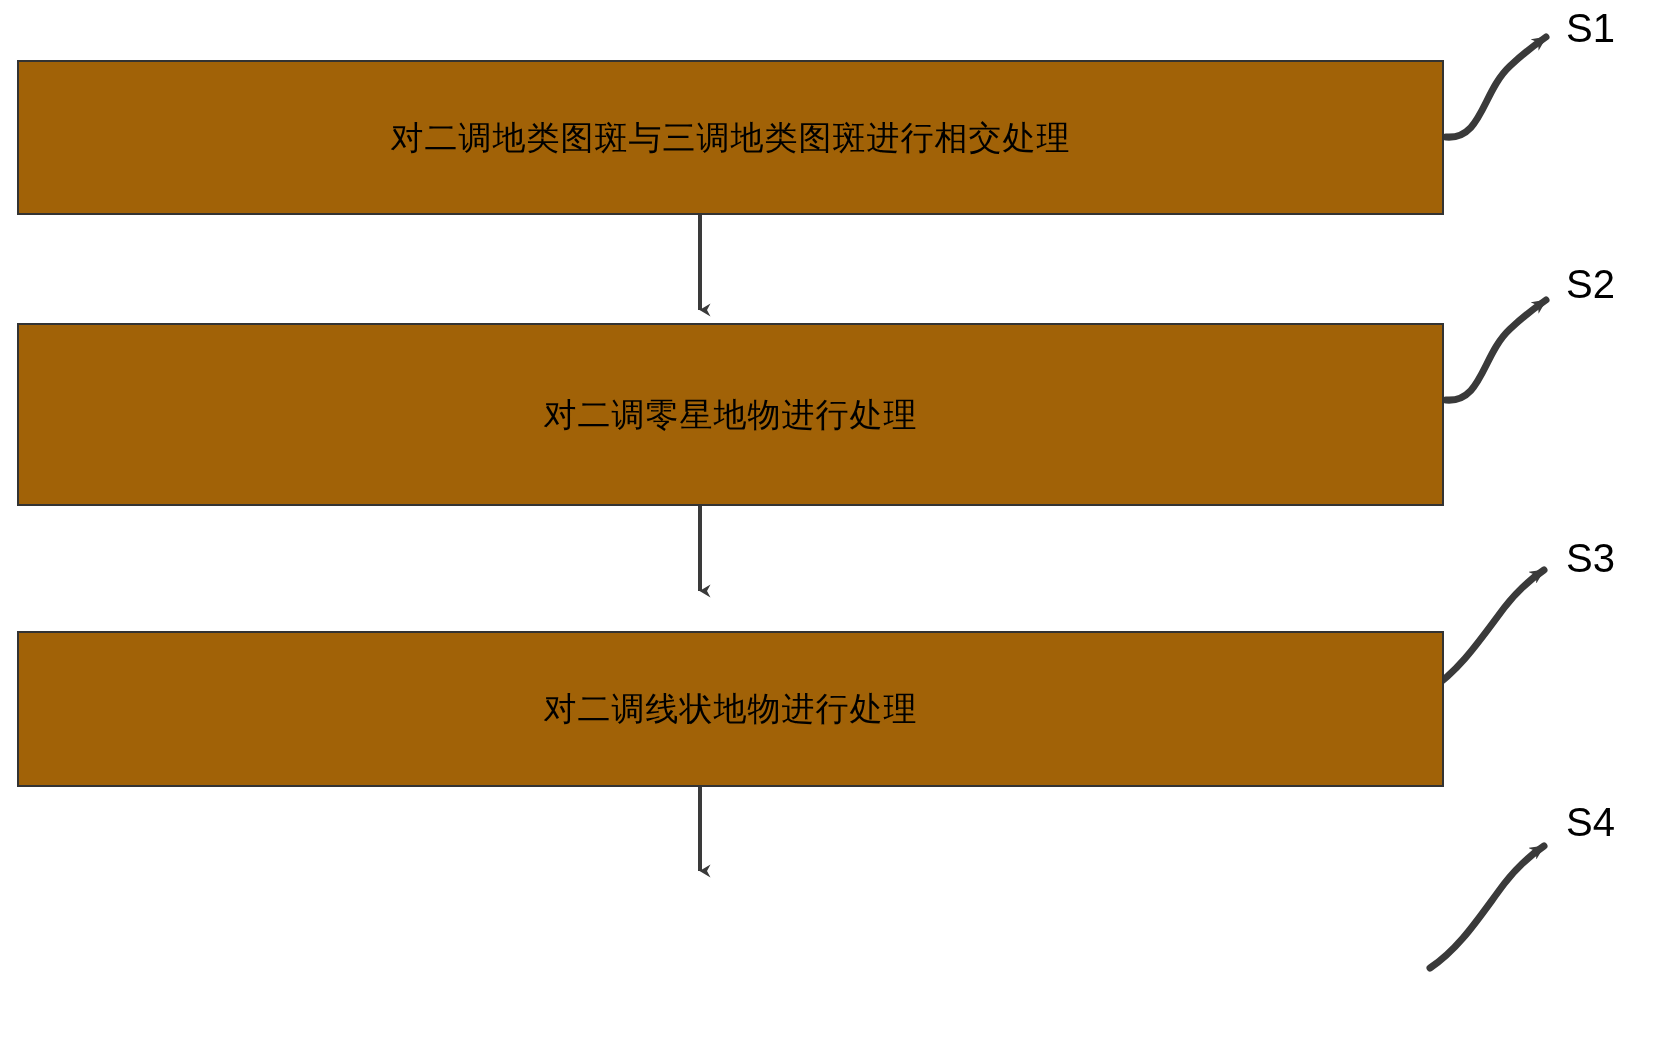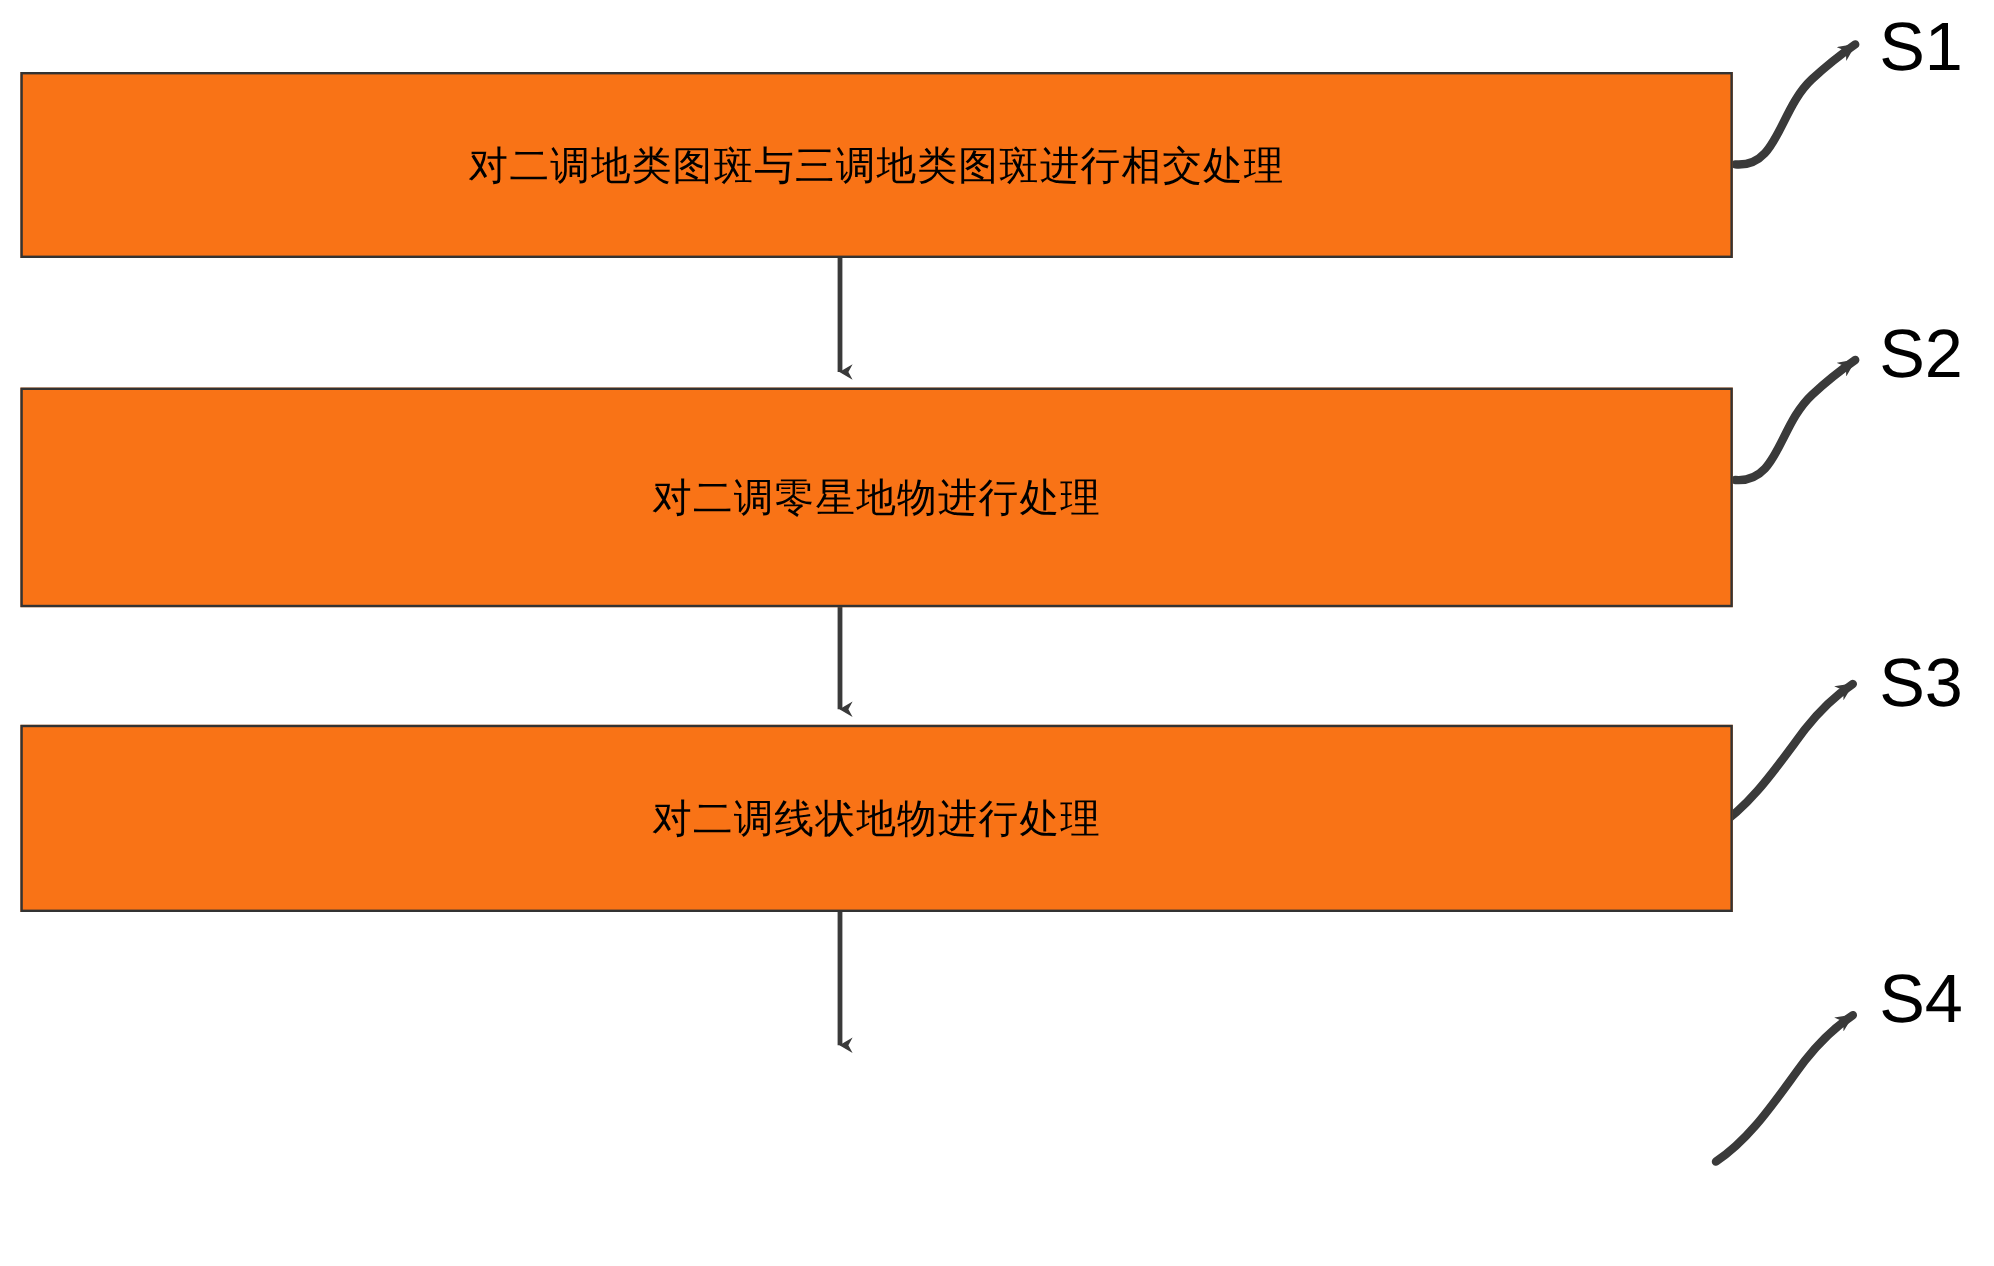--- a/index.html
+++ b/index.html
@@ -15,39 +15,39 @@
     position: relative;
     width: 1662px;
     height: 1055px;
     background: #ffffff;
     overflow: hidden;
   }
   .step-box {
     position: absolute;
     box-sizing: border-box;
     border: 2px solid #333333;
-    background: #f97316;
+    background: #a16207;
     display: flex;
     align-items: center;
     justify-content: center;
   }
   .step-label {
     font-family: "DejaVu Sans", sans-serif;
     font-size: 33px;
     font-weight: 500;
     color: #000000;
     letter-spacing: 1px;
     white-space: nowrap;
     line-height: 1.2;
     text-align: center;
   }
   .step-tag {
     position: absolute;
     font-family: "Liberation Sans", sans-serif;
-    font-size: 57px;
+    font-size: 40px;
     font-weight: 400;
     color: #000000;
     letter-spacing: 0px;
     white-space: nowrap;
   }
   .svg-layer {
     position: absolute;
     left: 0;
     top: 0;
     width: 1662px;
@@ -99,20 +99,20 @@
   <div class="step-box" style="left:17px; top:60px; width:1427px; height:155px;">
     <span class="step-label">对二调地类图斑与三调地类图斑进行相交处理</span>
   </div>
   <div class="step-tag" style="left:1566px; top:6px;">S1</div>
 
   <div class="step-box" style="left:17px; top:323px; width:1427px; height:183px;">
     <span class="step-label">对二调零星地物进行处理</span>
   </div>
   <div class="step-tag" style="left:1566px; top:262px;">S2</div>
 
-  <div class="step-box" style="left:17px; top:604px; width:1427px; height:156px;">
+  <div class="step-box" style="left:17px; top:631px; width:1427px; height:156px;">
     <span class="step-label">对二调线状地物进行处理</span>
   </div>
   <div class="step-tag" style="left:1566px; top:536px;">S3</div>
 
   <div class="step-tag" style="left:1566px; top:800px;">S4</div>
 
 </div>
 
 </body></html>

